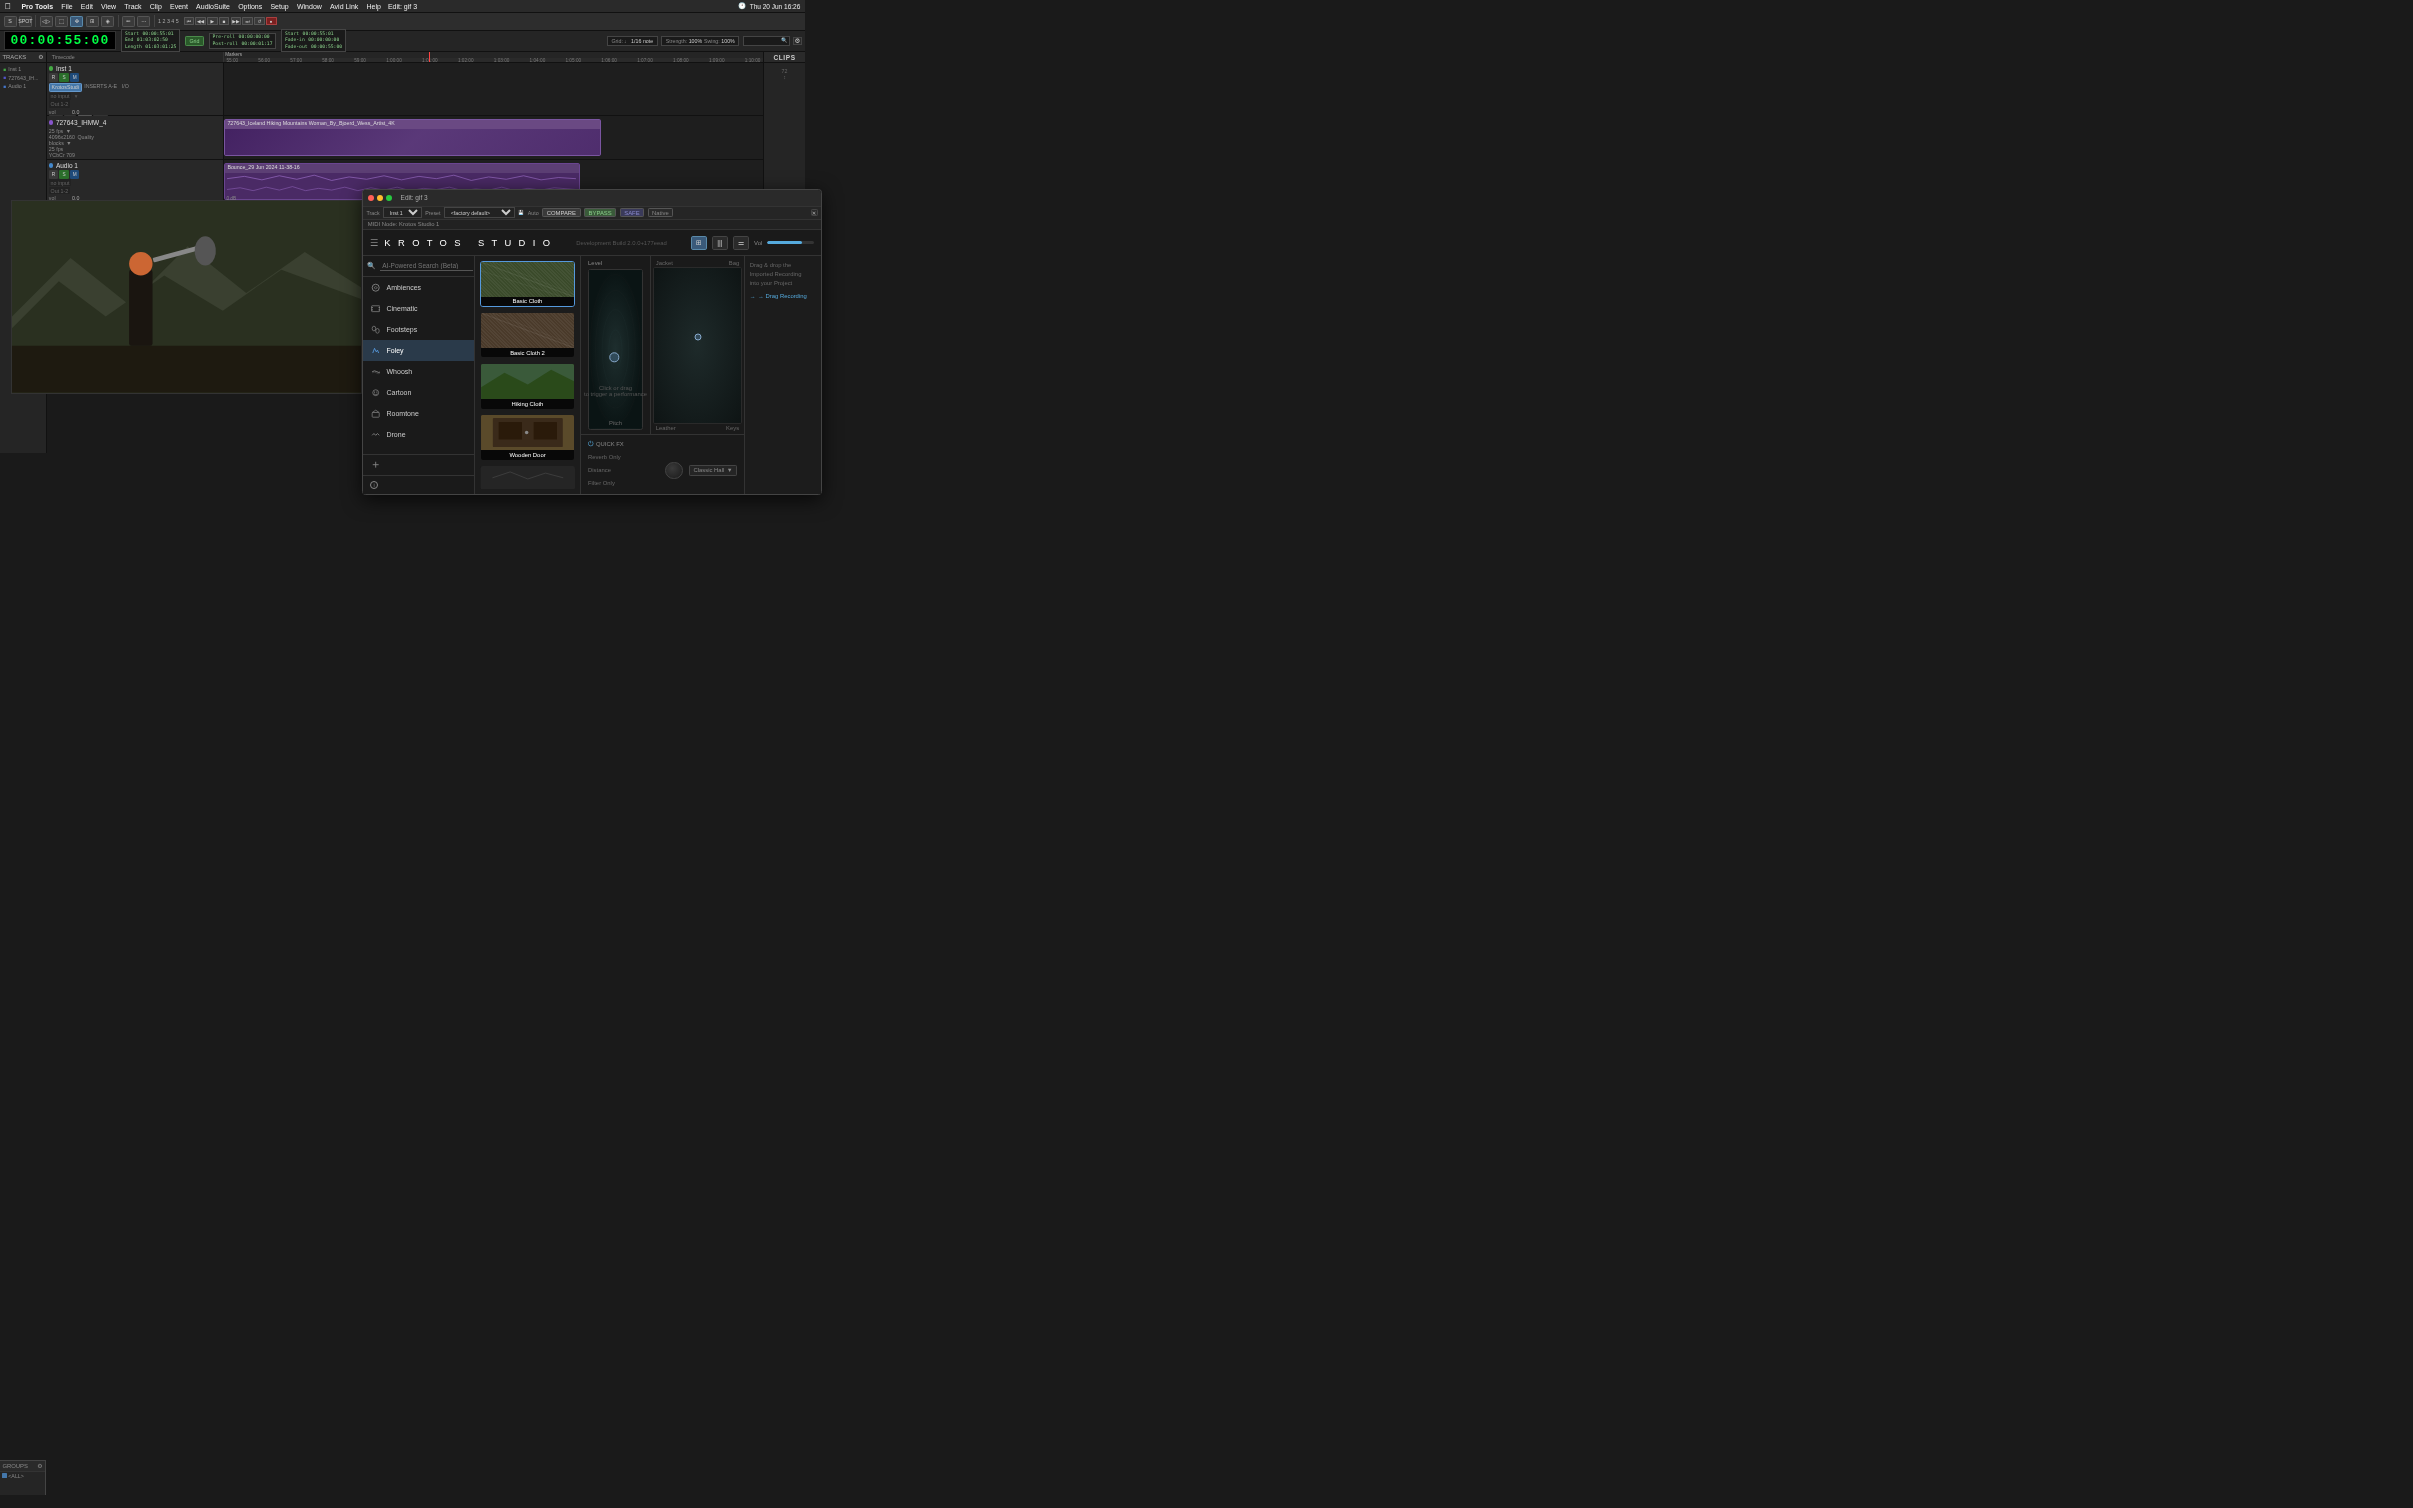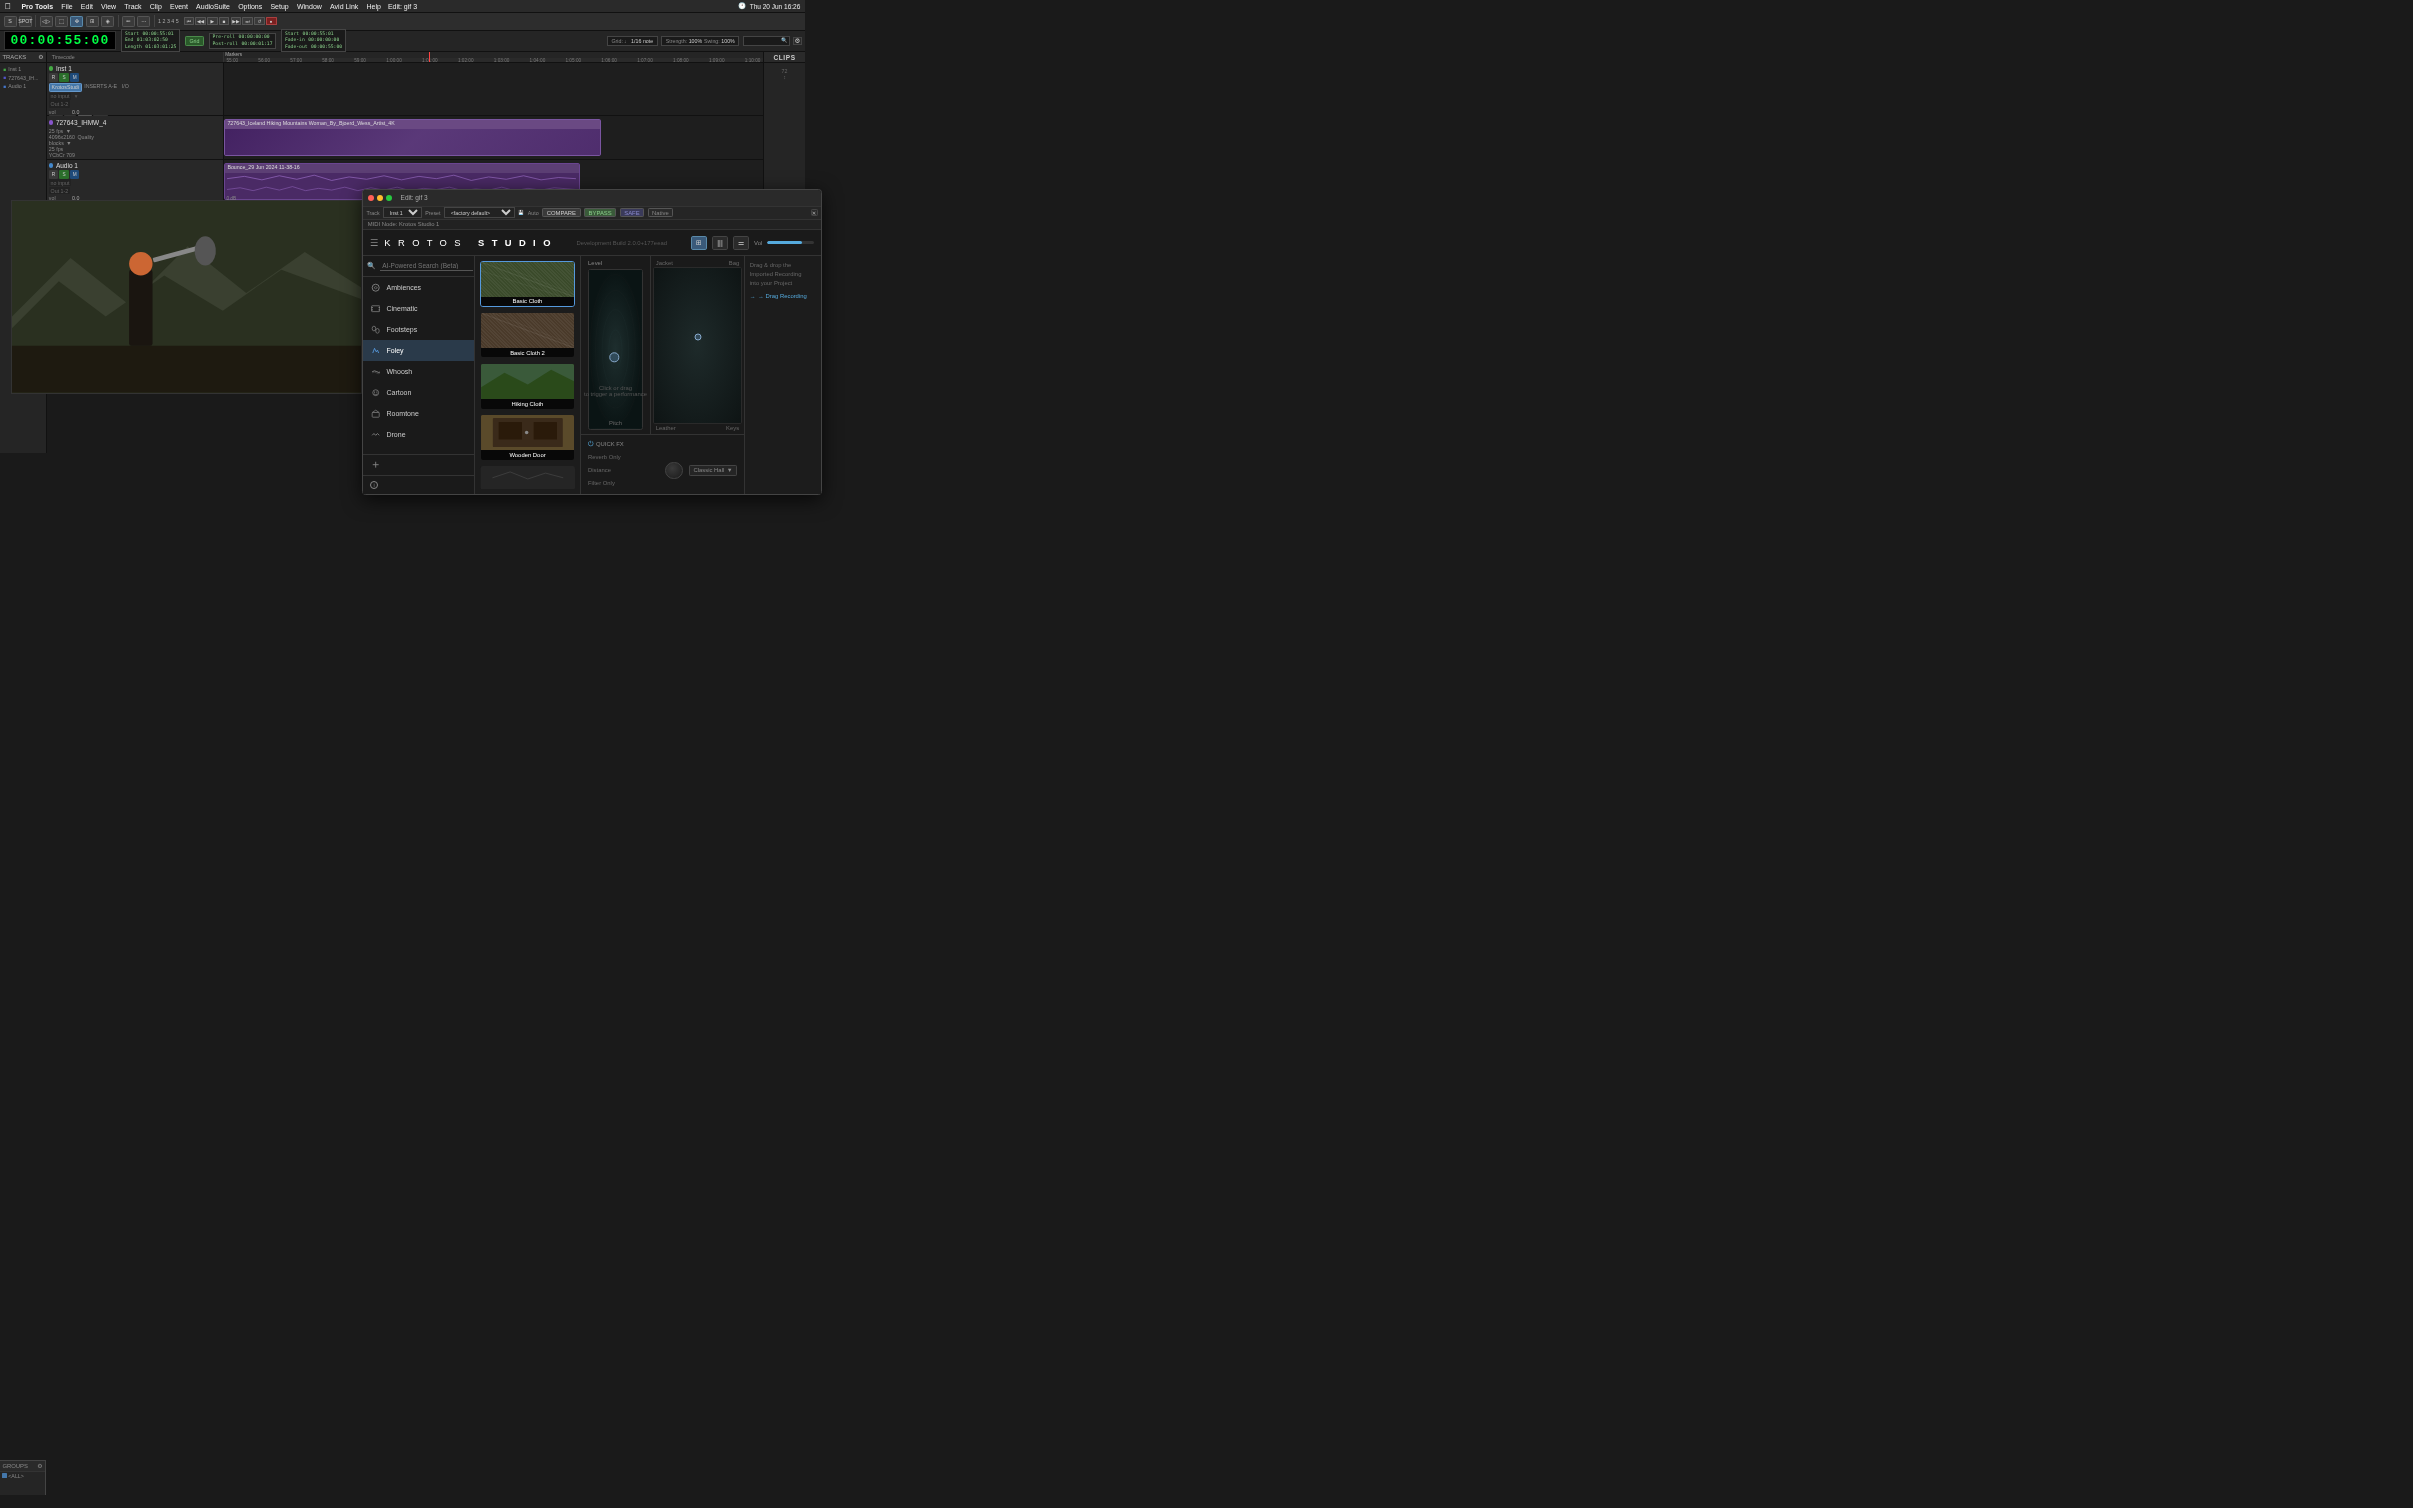--- a/index.html
+++ b/index.html
@@ -335,21 +335,21 @@
       display: flex;
       overflow: hidden;
     }
     .krotos-logo {
       font-size: 9.4px;
       font-weight: 200;
       letter-spacing: 2.4px;
       color: #fff;
       font-family: 'Helvetica Neue', Arial, sans-serif;
     }
-    .krotos-logo span { font-weight: 700; }
+    .krotos-logo span { font-weight: 400; }
     .krotos-menu-icon {
       font-size: 9.4px;
       color: #888;
       cursor: pointer;
     }
     .krotos-top-right {
       margin-left: auto;
       display: flex;
       align-items: center;
       gap: 4.7px;

